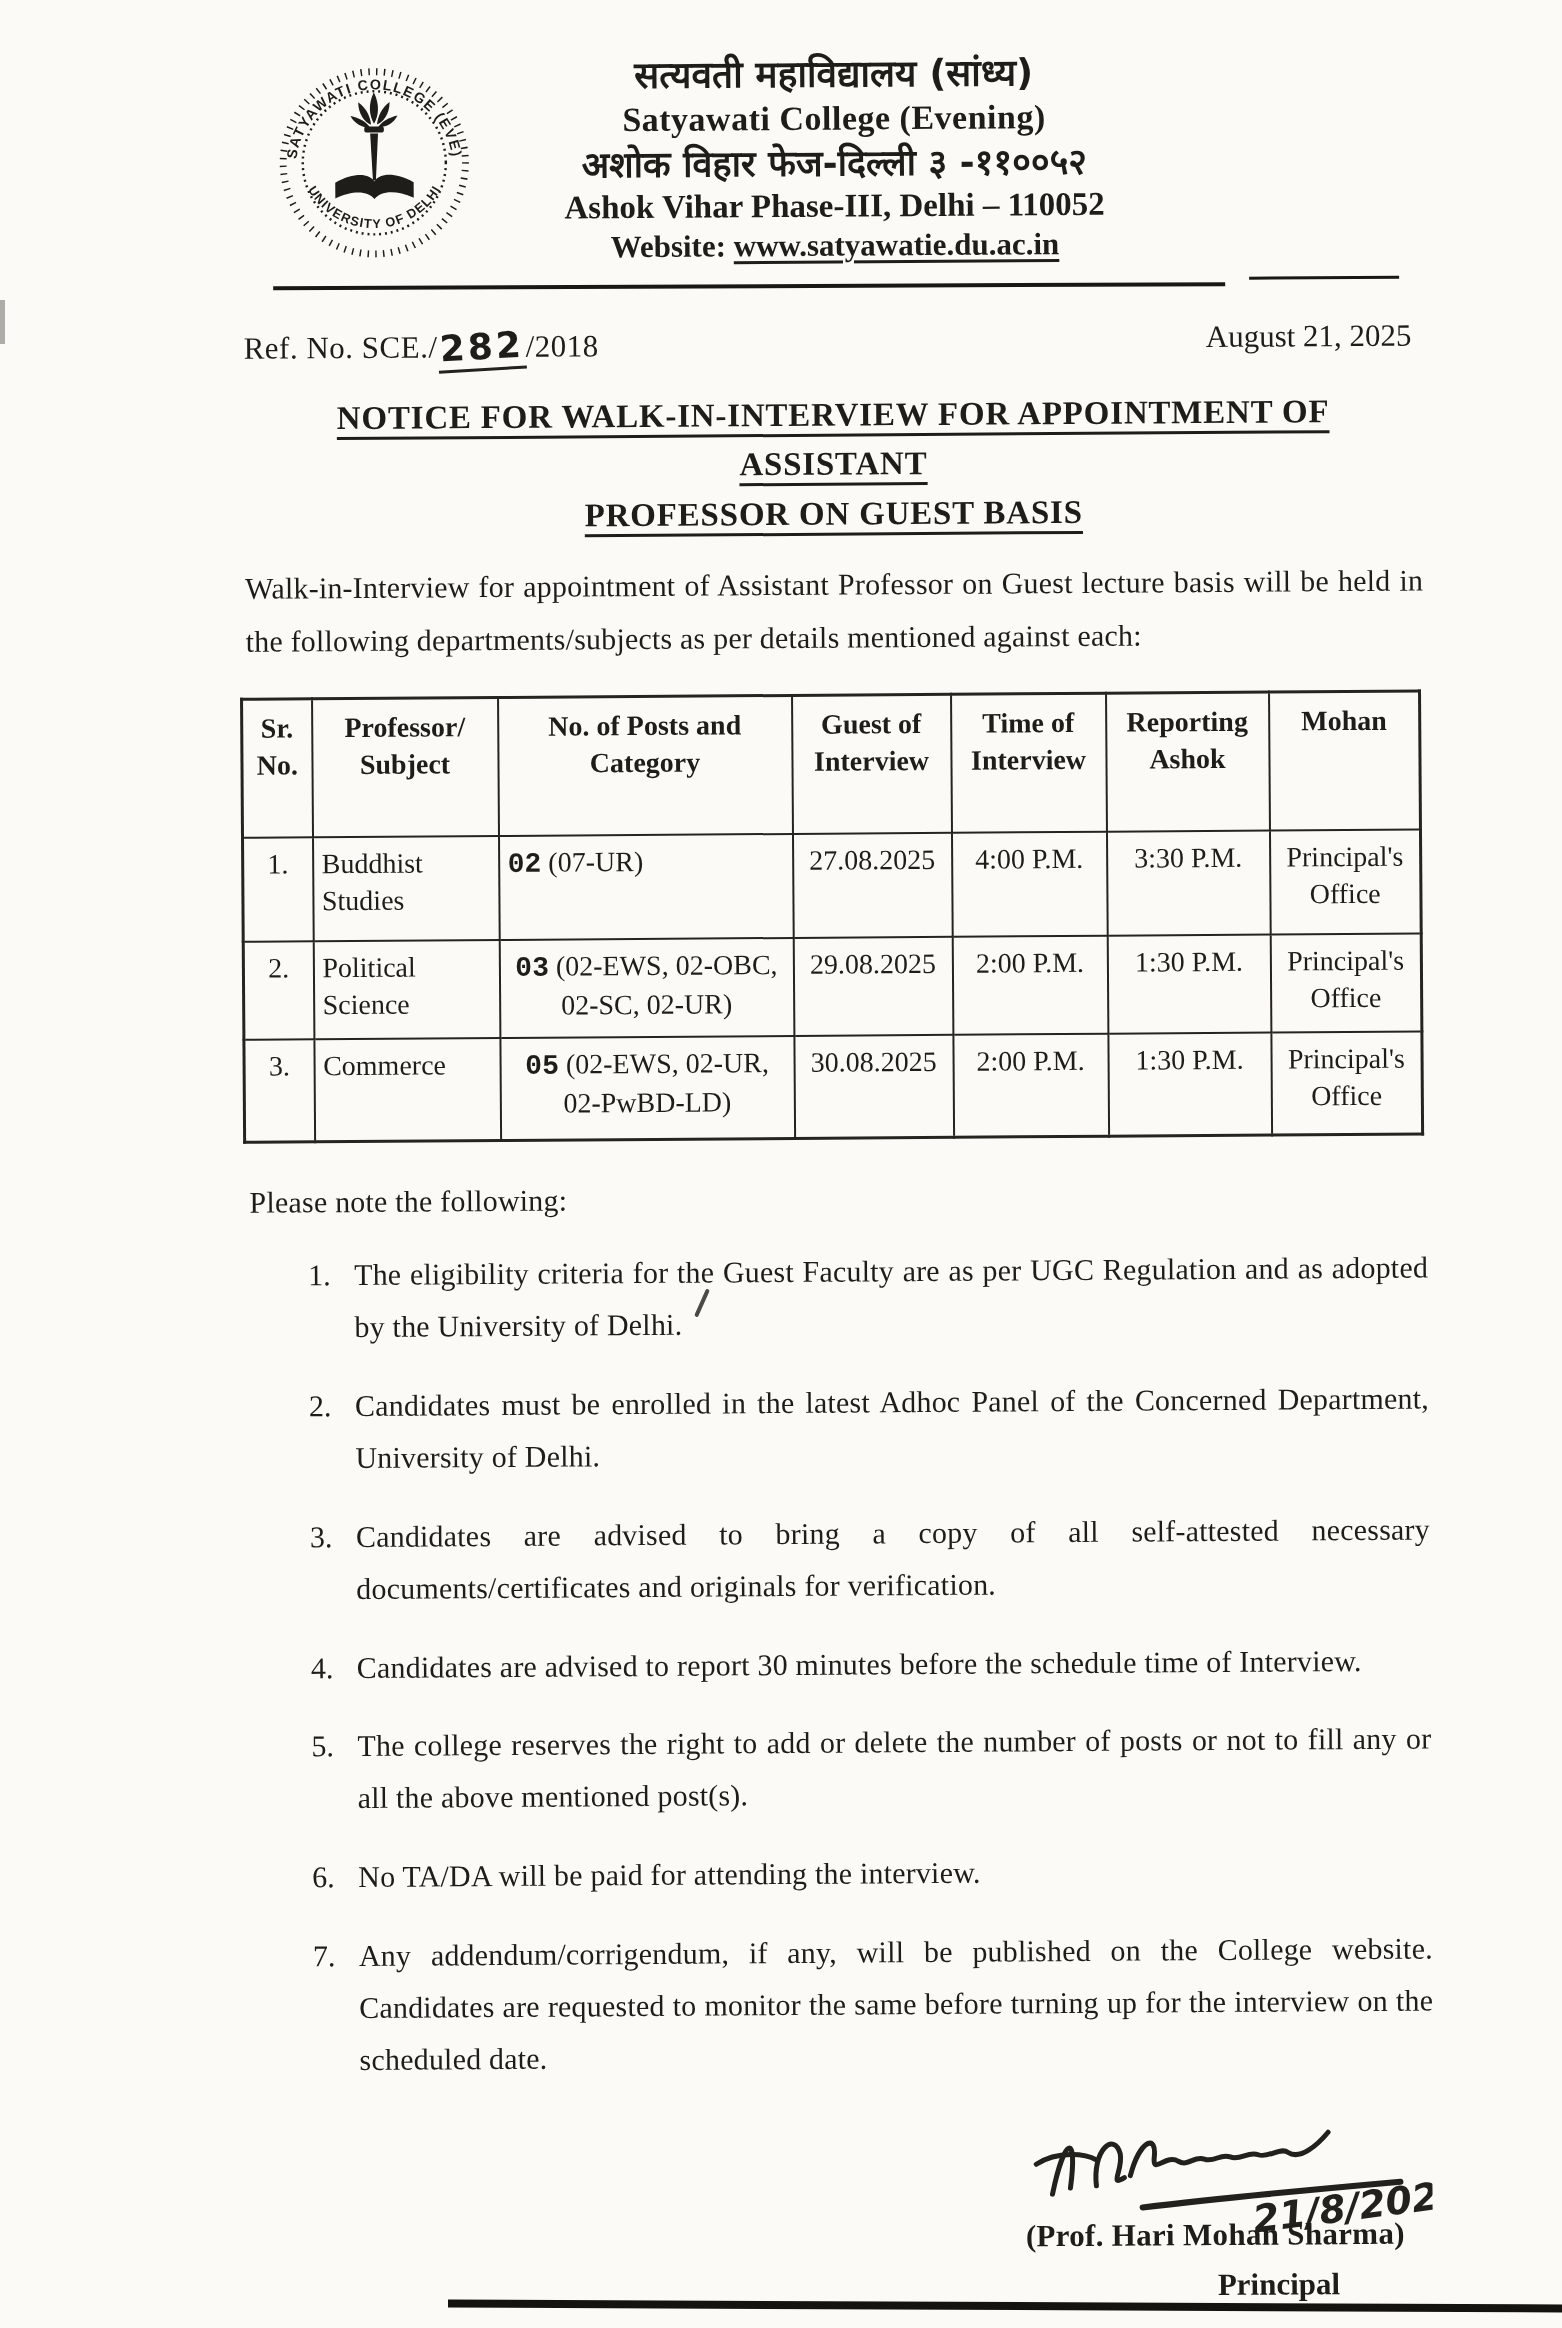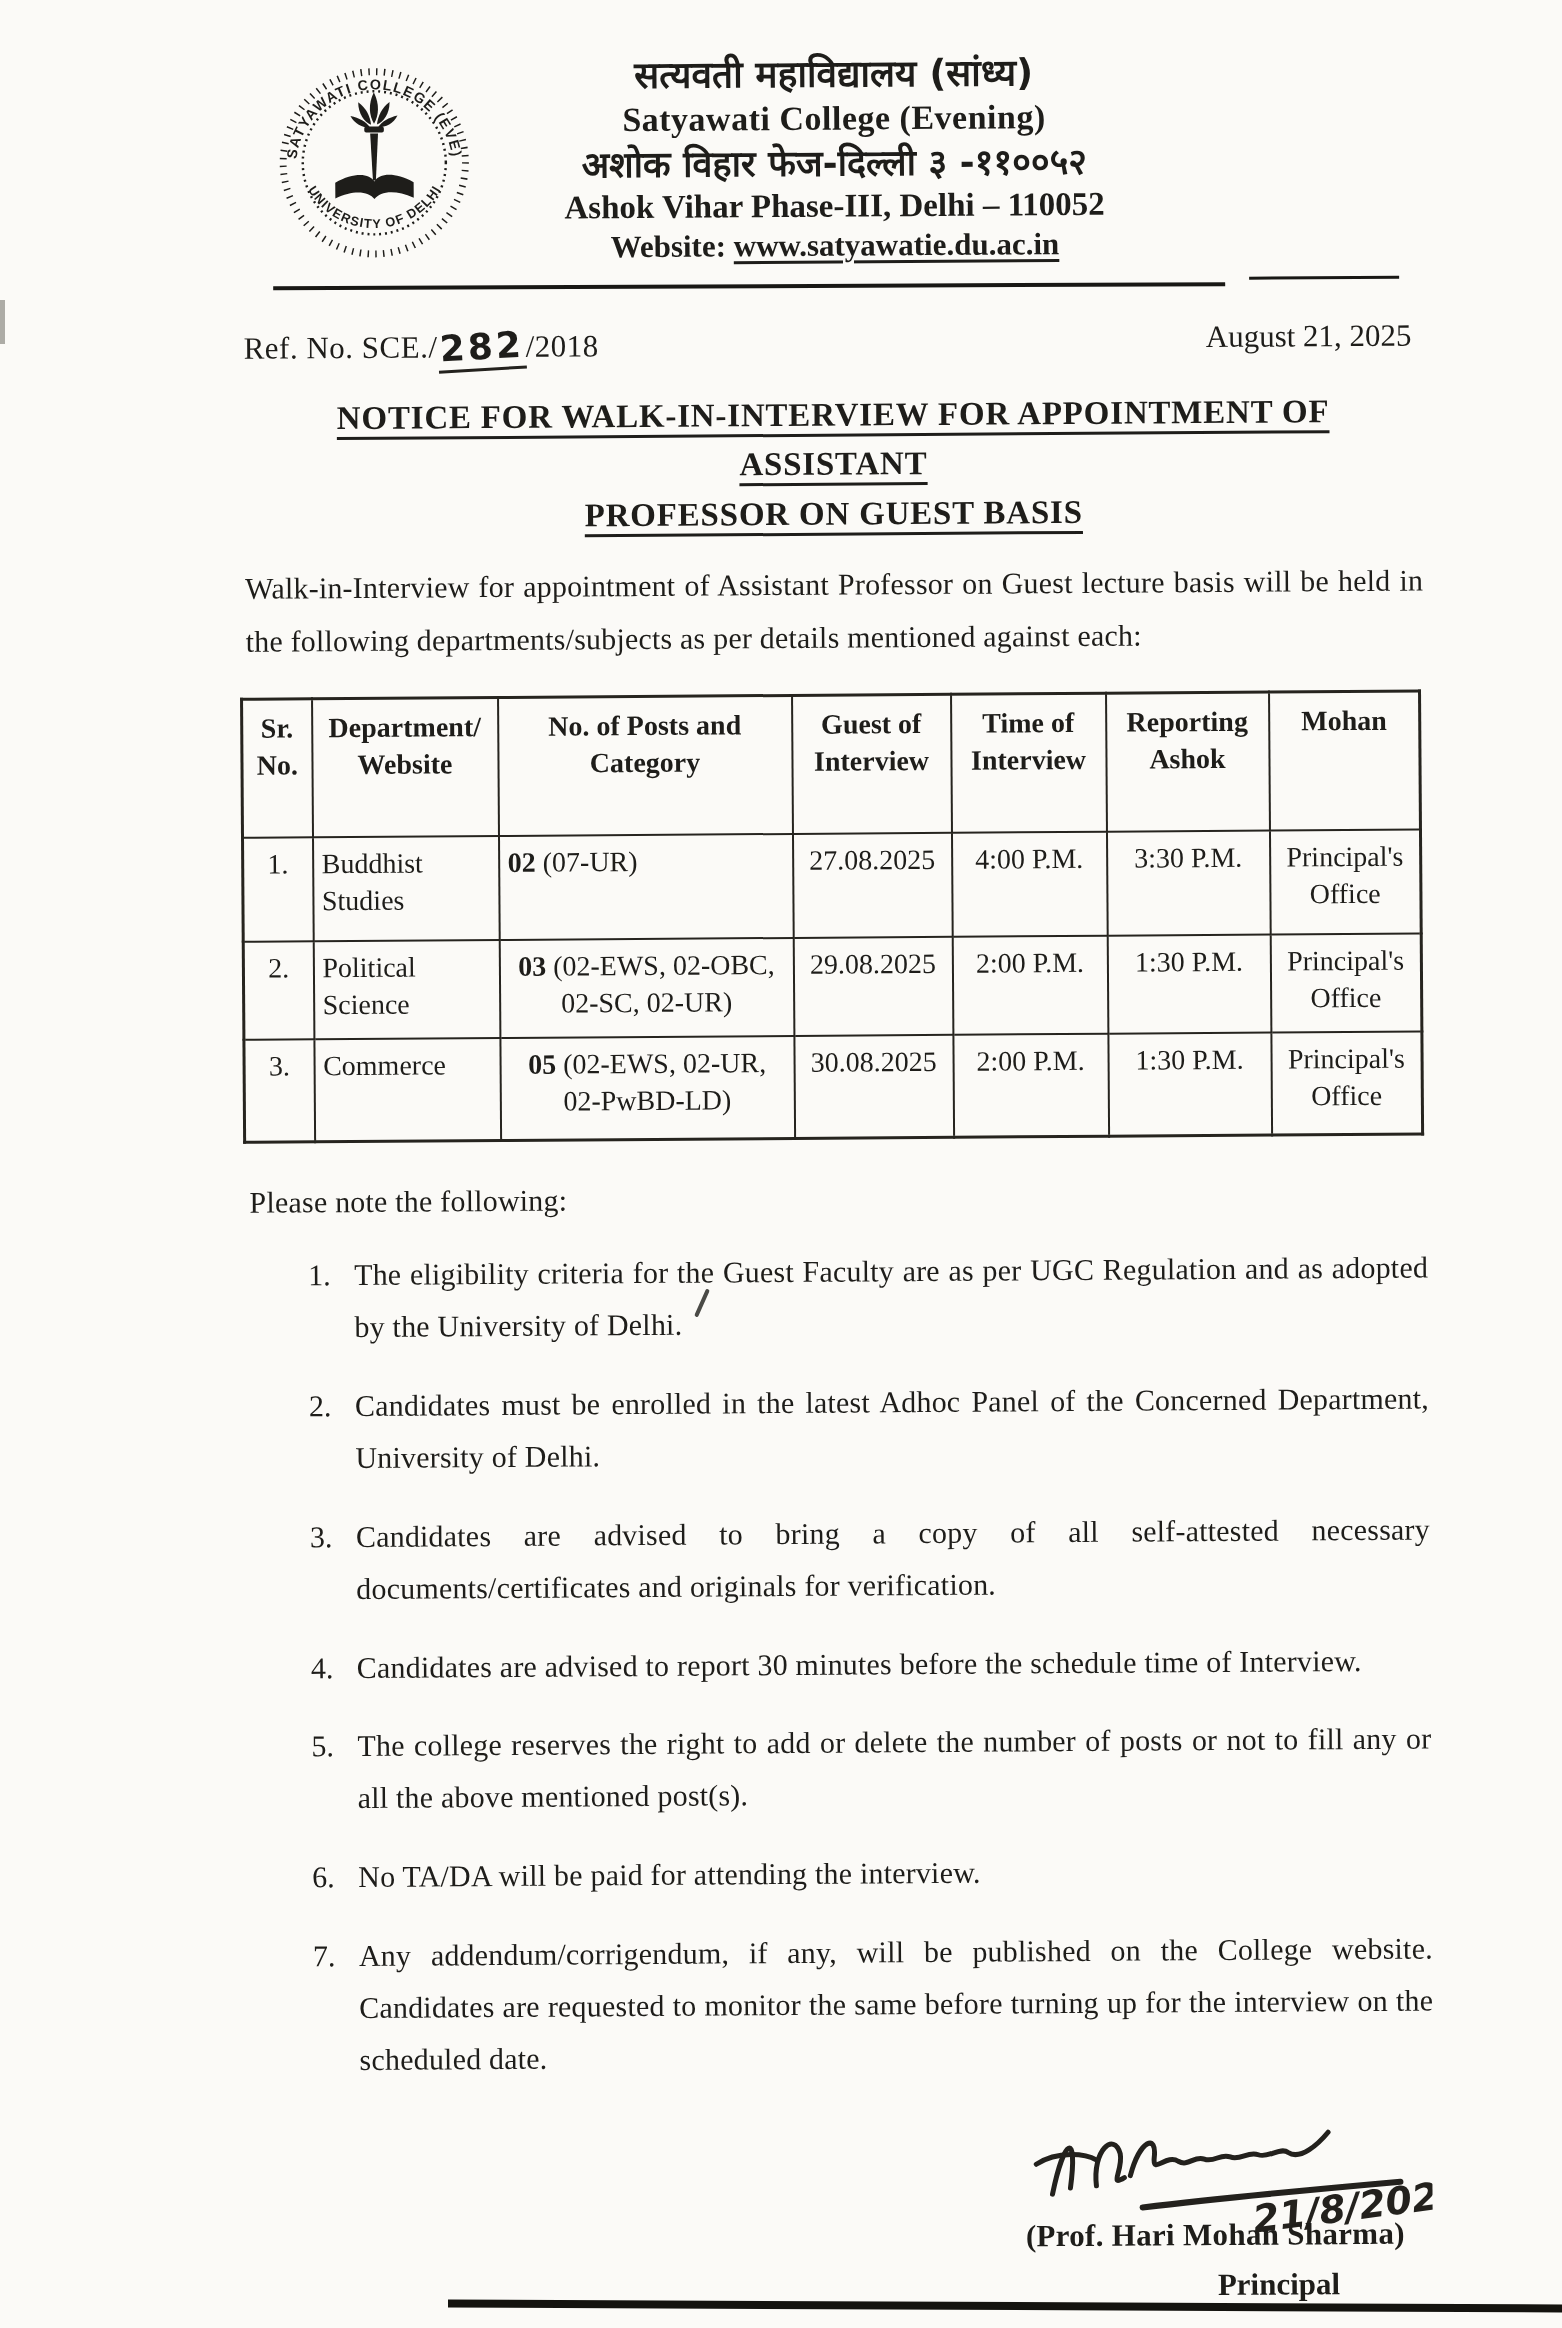--- a/index.html
+++ b/index.html
@@ -53,21 +53,21 @@
   table.grid col.c5{width:155px} table.grid col.c6{width:163px}
   table.grid col.c7{width:151px}
   table.grid th,table.grid td{
     border:2px solid #26241f;vertical-align:top;
     font-size:28px;line-height:1.32;padding:8px 8px;
   }
   table.grid{border:3px solid #26241f;}
   table.grid th{font-weight:bold;text-align:center;height:118px;padding-top:10px;}
   td.c-sr{text-align:center;}
   td.c-date,td.c-time,td.c-rep,td.c-venue{text-align:center;}
-  td.c-posts b{font-weight:bold;}
+  td.c-posts b{font-weight:bold;font-family:Liberation Mono, monospace;}
   tr.r1 td{height:86px;}
   tr.r2 td{height:80px;}
   tr.r3 td{height:84px;}
   tr.r2 td.c-posts,tr.r3 td.c-posts{text-align:center;}
   
   .note-head{margin-top:42px;font-size:30px;letter-spacing:.2px;}
   .notes{margin-top:30px;}
   .note{display:flex;margin-bottom:27px;font-size:30px;line-height:1.73;}
   .note .num{flex:0 0 46px;margin-left:58px;}
   .note .txt{flex:1;text-align:justify;letter-spacing:.2px;}
@@ -146,21 +146,21 @@
           <col class="c2">
           <col class="c3">
           <col class="c4">
           <col class="c5">
           <col class="c6">
           <col class="c7">
         </colgroup>
       <tbody>
           <tr>
         <th>Sr. No.</th>
-        <th>Department/ Website</th>
+        <th>Professor/ Subject</th>
         <th>No. of Posts and Category</th>
         <th>Guest of Interview</th>
         <th>Time of Interview</th>
         <th>Reporting Ashok</th>
         <th>Mohan</th>
       </tr>
       <tr class="r1">
         <td class="c-sr">1.</td>
         <td class="c-dept">Buddhist Studies</td>
         <td class="c-posts"><b>02</b><span> (07-UR)</span></td>

